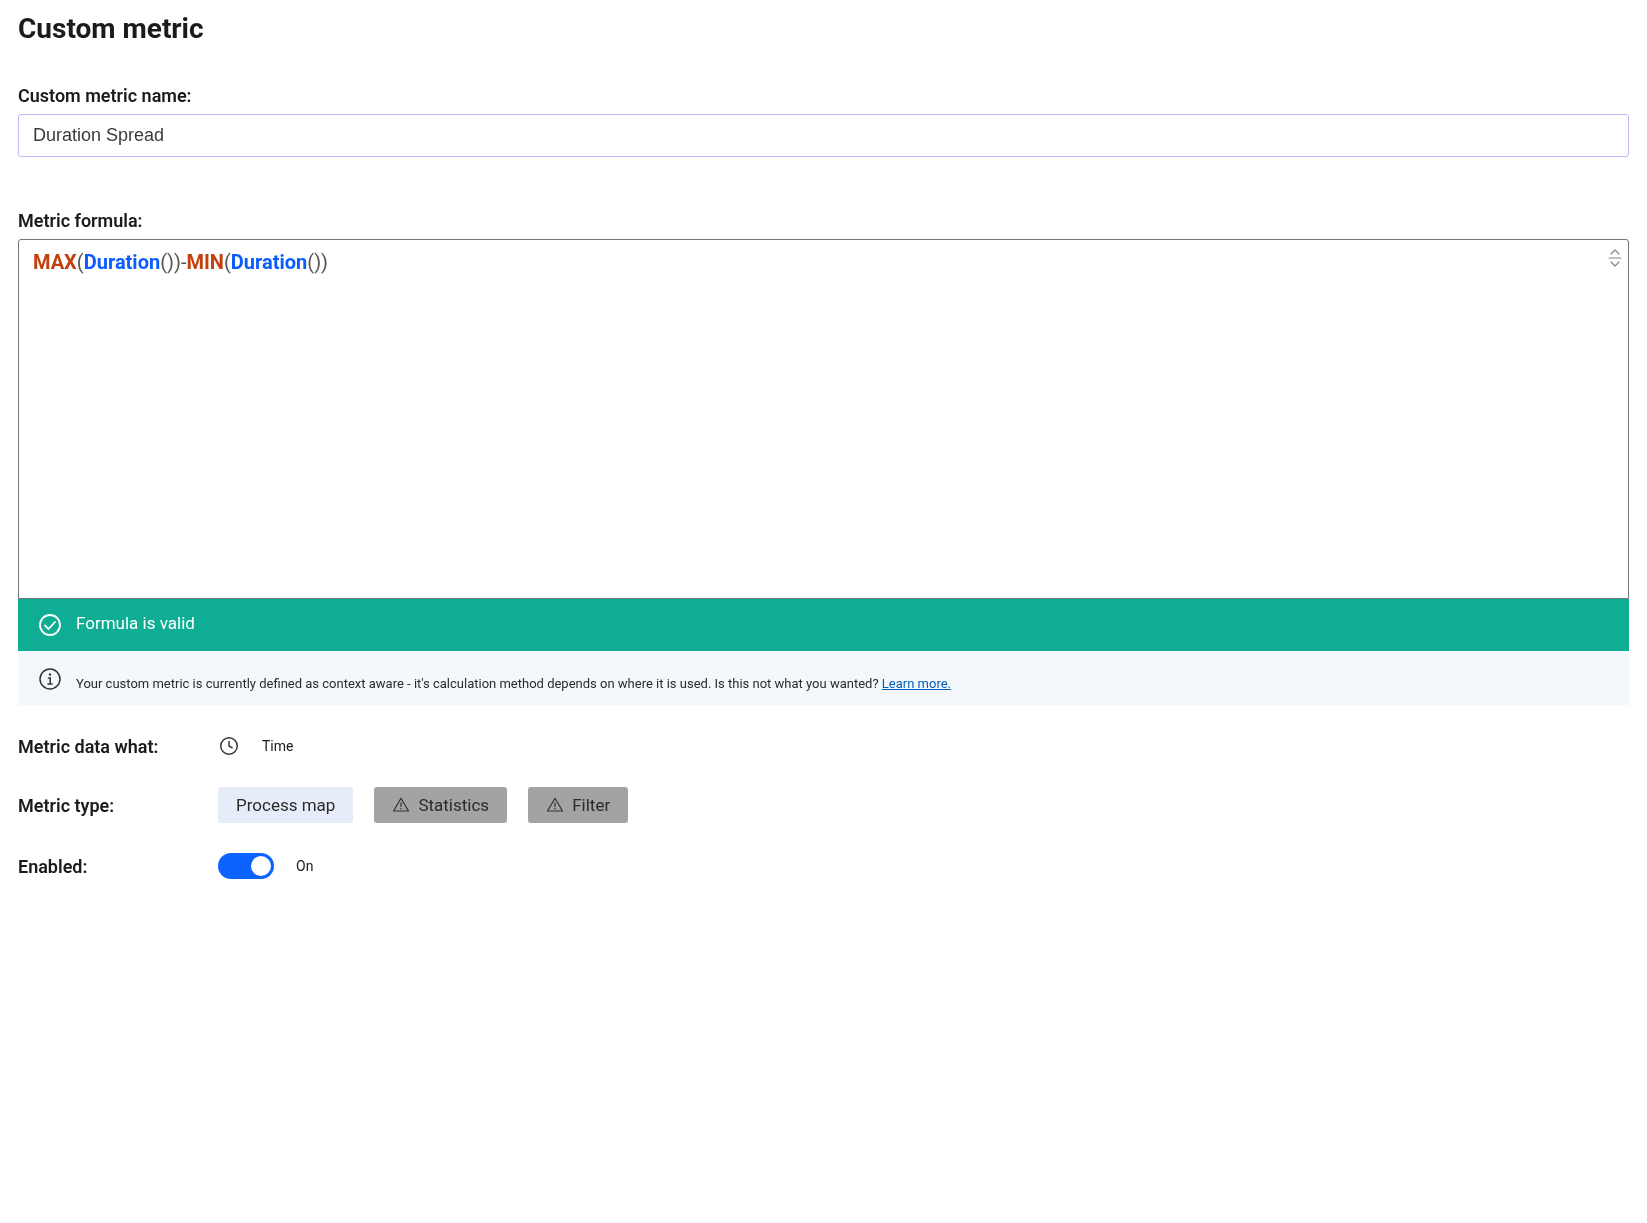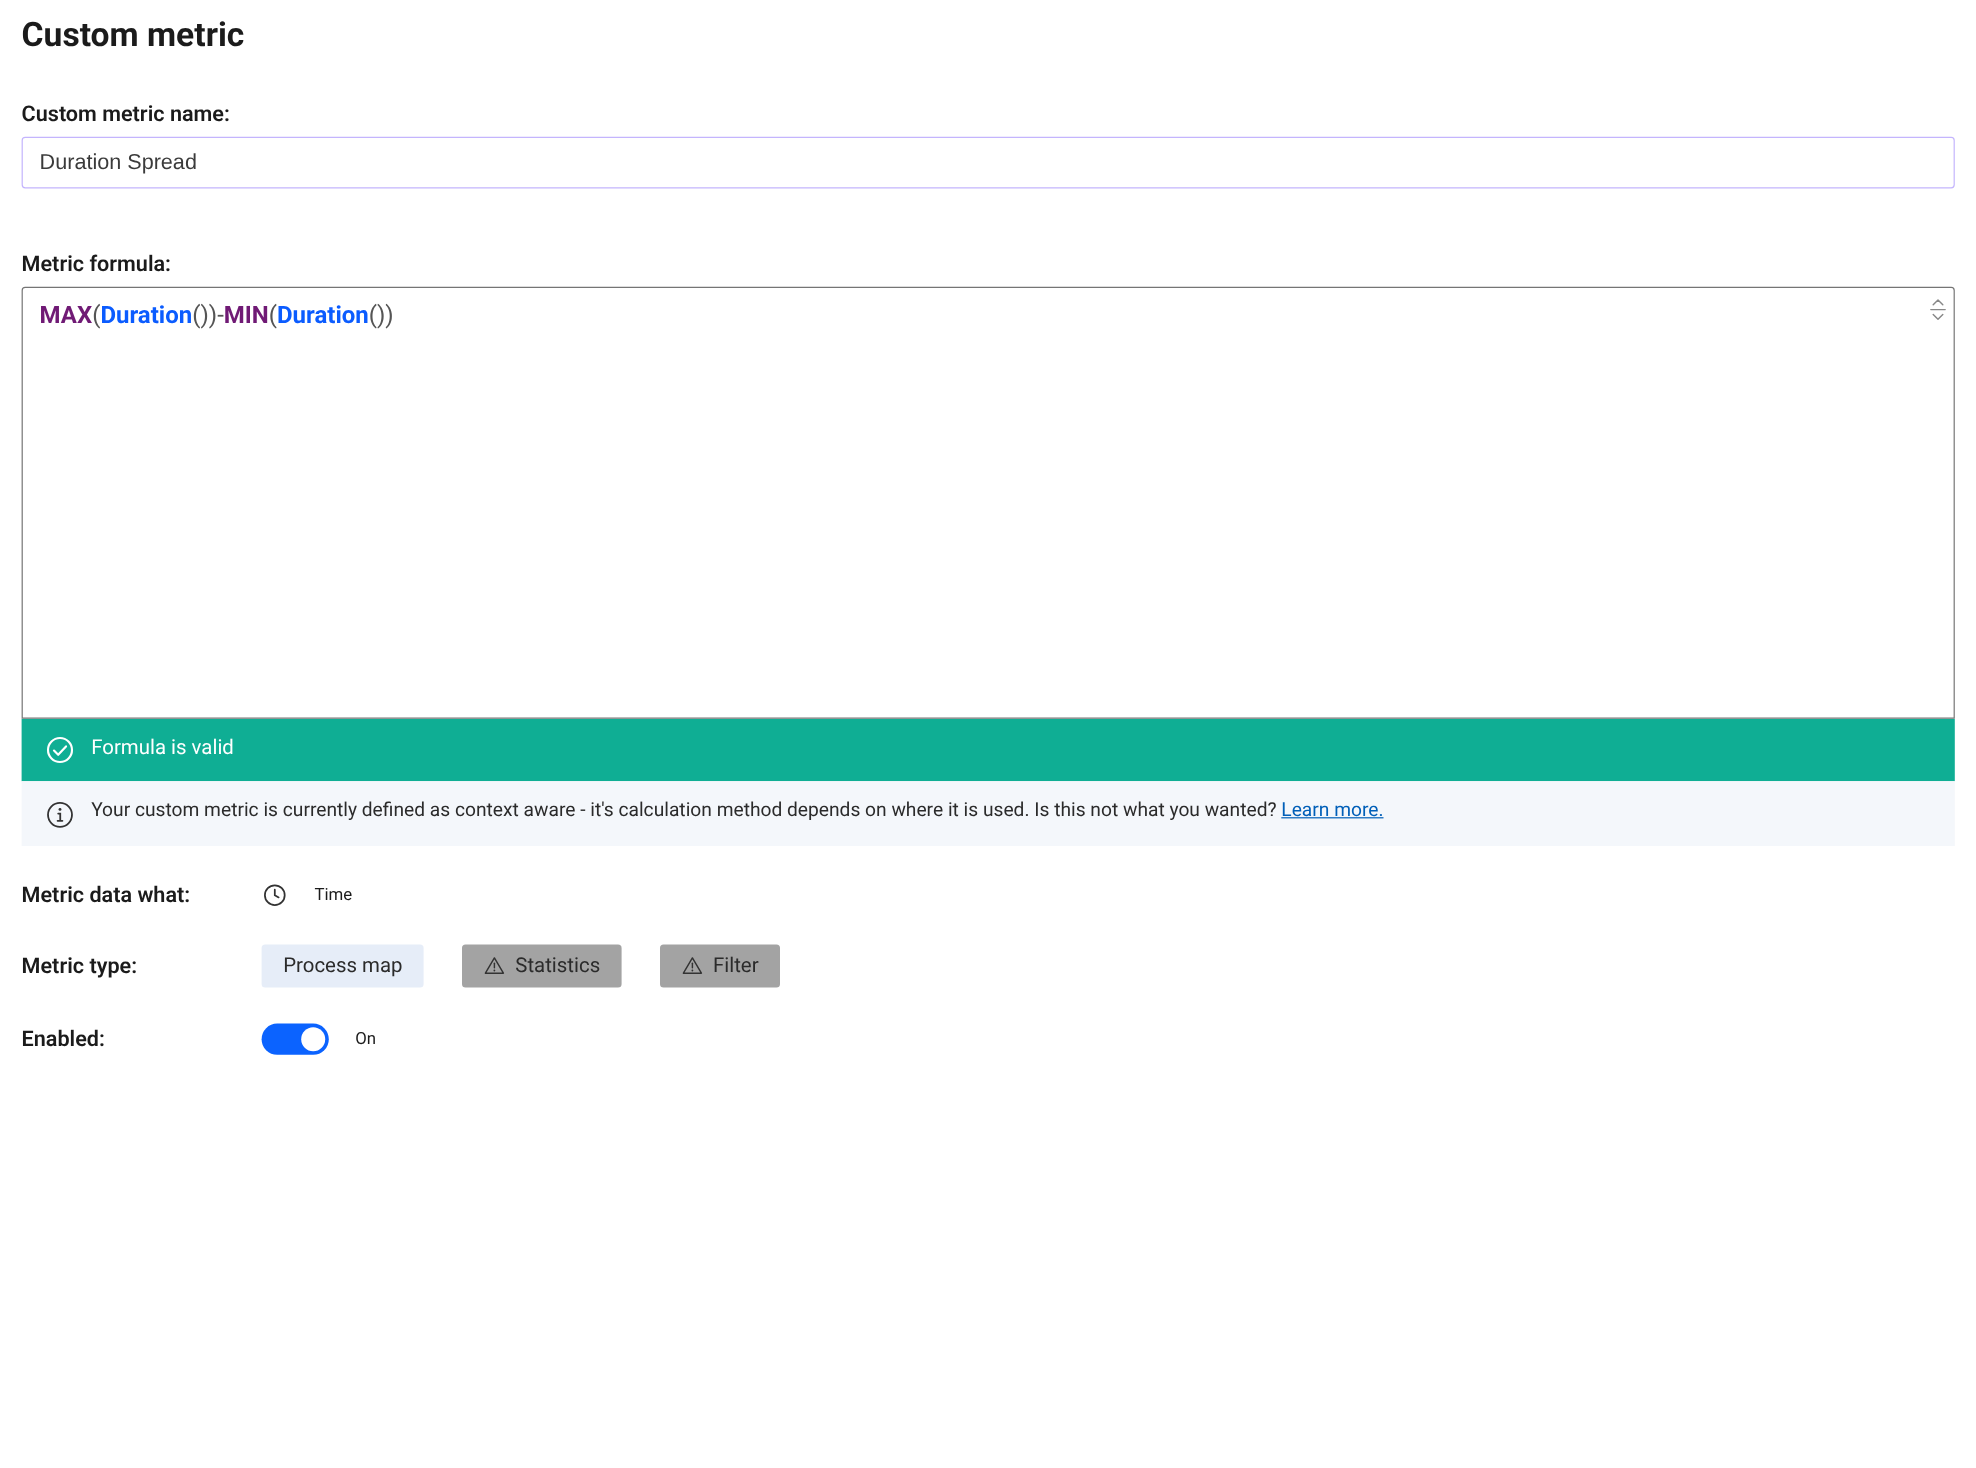--- a/index.html
+++ b/index.html
@@ -37,21 +37,21 @@
     width: 100%;
     min-height: 360px;
     border: 1px solid #757575;
     border-radius: 3px 3px 0 0;
     padding: 10px 14px;
     font-size: 20px;
     position: relative;
     background: #fff;
   }
   .formula-content { font-weight: 600; }
-  .tok-func { color: #701a75; font-weight: 700; }
+  .tok-func { color: #c2410c; font-weight: 700; }
   .tok-ident { color: #0b5cff; font-weight: 700; }
   .tok-paren { color: #555; font-weight: 400; }
   .tok-op { color: #555; font-weight: 400; }
   .drag-handle {
     position: absolute;
     top: 8px;
     right: 6px;
     color: #888;
     font-size: 14px;
     cursor: grab;
@@ -62,46 +62,46 @@
     align-items: flex-start;
     gap: 14px;
     background: #0fae94;
     color: #fff;
     padding: 14px 20px;
     font-size: 17px;
     border-radius: 0;
   }
   .info-bar {
     display: flex;
-    align-items: flex-start;
+    align-items: flex-end;
     gap: 14px;
     background: #f4f7fb;
     padding: 14px 20px;
-    font-size: 16px;
+    font-size: 13px;
     color: #2b2b2b;
   }
   .info-bar a { color: #005fb8; text-decoration: underline; }
   .row {
     display: flex;
     align-items: center;
     margin-top: 30px;
   }
   .row .field-label { width: 200px; margin-bottom: 0; }
   .row .value-area { display: flex; align-items: center; gap: 22px; font-size: 14px; }
   .chip {
     display: inline-flex;
     align-items: center;
     gap: 8px;
     padding: 8px 18px;
     border-radius: 3px;
     font-size: 17px;
   }
   .chip.blue { background: #e6edf8; color: #2b2b2b; }
   .chip.orange { background: #a3a3a3; color: #2b2b2b; }
-  .chips { display: flex; gap: 32px; text-align: right; }
+  .chips { display: flex; gap: 21px; text-align: right; }
   .toggle {
     position: relative;
     width: 56px;
     height: 26px;
     background: #0b63ff;
     border-radius: 999px;
     cursor: pointer;
   }
   .toggle .knob {
     position: absolute;

